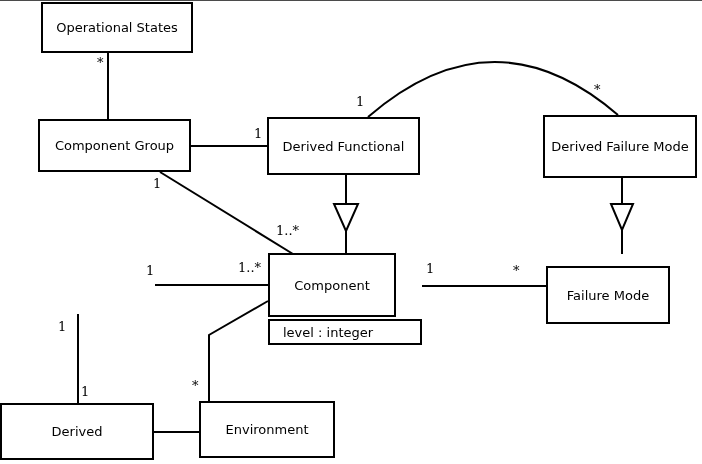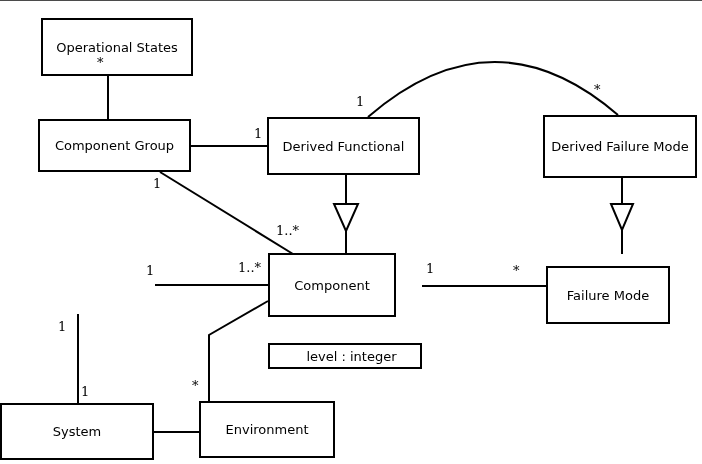--- a/index.html
+++ b/index.html
@@ -25,23 +25,22 @@
     border: 2px solid #000000;
     display: flex;
     align-items: center;
     justify-content: center;
     color: #000000;
     font-size: 13px;
     z-index: 2;
     white-space: nowrap;
   }
   .cls.attr-compartment {
-    justify-content: center;
+    justify-content: flex-start;
     padding-left: 13px;
-    margin-top: 24px;
   }
   .mult {
     position: absolute;
     color: #000000;
     font-family: "DejaVu Serif", serif;
     font-size: 13px;
     line-height: 13px;
     z-index: 3;
     white-space: nowrap;
   }
@@ -77,21 +76,21 @@
       <path d="M422,286 L546,286"></path>
 
       <path d="M268,301 L209,335 L209,401"></path>
 
       <path d="M78,314 L78,403"></path>
 
       <path d="M154,432 L199,432"></path>
     </g>
   </svg>
 
-  <div class="cls" style="left:41px; top:18px; width:152px; height:58px">
+  <div class="cls" style="left:41px; top:2px; width:152px; height:51px">
     <span>Operational States</span>
   </div>
 
   <div class="cls" style="left:38px; top:119px; width:153px; height:53px">
     <span>Component Group</span>
   </div>
 
   <div class="cls" style="left:267px; top:117px; width:153px; height:58px">
     <span>Derived Functional</span>
   </div>
@@ -106,21 +105,21 @@
   </div>
   <div class="cls attr-compartment" style="left:268px; top:319px; width:154px; height:26px">
     <span>level : integer</span>
   </div>
 
   <div class="cls" style="left:546px; top:266px; width:124px; height:58px">
     <span>Failure Mode</span>
   </div>
 
   <div class="cls" style="left:0px; top:403px; width:154px; height:57px">
-    <span>System</span>
+    <span>Derived</span>
   </div>
 
   <div class="cls" style="left:199px; top:401px; width:136px; height:57px">
     <span>Environment</span>
   </div>
 
   <span class="mult" style="left:97px;  top:56px">*</span>
 
   <span class="mult" style="left:254px; top:127px">1</span>
 

